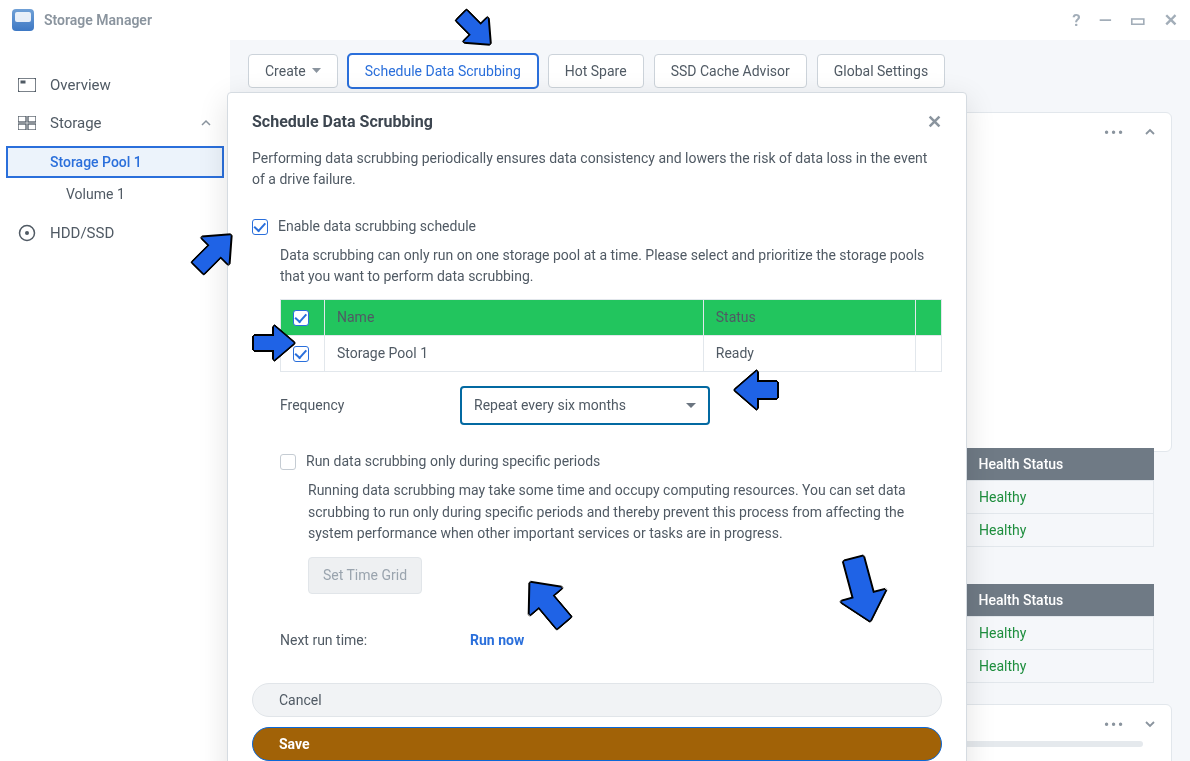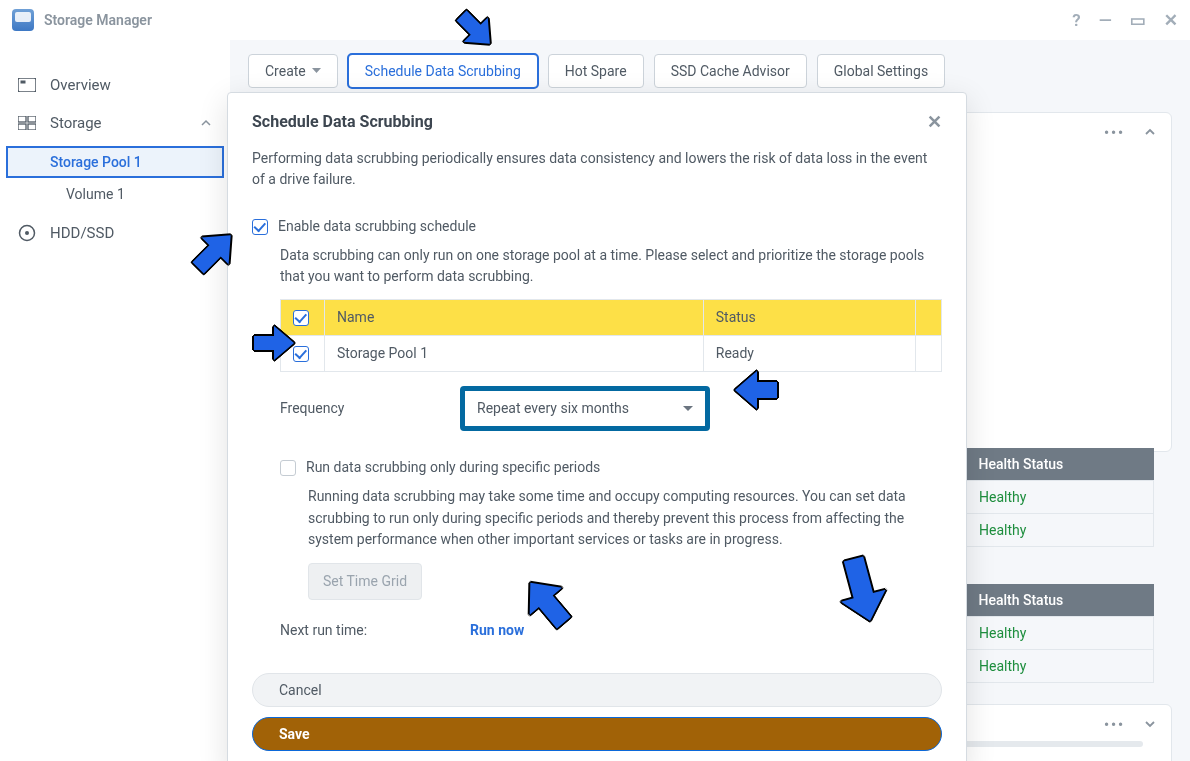--- a/index.html
+++ b/index.html
@@ -49,27 +49,27 @@
 .modal-header .close { margin-left:auto; color:#8a949e; font-size:18px; font-weight:700;}
 .modal-body { padding: 10px 24px 4px; color:#505a64; line-height:1.5;}
 .modal-body p { margin-bottom: 12px;}
 .chk-row { display:flex; align-items:center; gap:10px; margin: 26px 0 8px;}
 .chk { width:16px; height:16px; border:1.5px solid #2a6fdb; border-radius:3px; display:flex; align-items:center; justify-content:center; background:#fff;}
 .chk.checked::after { content:""; width:9px; height:5px; border-left:2px solid #2a6fdb; border-bottom:2px solid #2a6fdb; transform: rotate(-48deg) translate(0,-1px);}
 .chk.unchecked { border-color:#c5ccd3;}
 .indent { padding-left: 28px; }
 .pool-table { width: calc(100% - 28px); margin-left:28px; border:1px solid #e2e7ec; border-collapse:collapse; margin-top:8px; margin-bottom:14px;}
 .pool-table th, .pool-table td { border:1px solid #e2e7ec; padding:7px 12px; text-align:left; font-weight:400; color:#505a64;}
-.pool-table th { background:#fde047;}
+.pool-table th { background:#22c55e;}
 .pool-table .chk-cell { width:44px; text-align:center;}
 .form-row { display:flex; align-items:center; margin: 6px 0 12px 28px; gap:20px;}
 .form-row .lbl { width:160px;}
-.select { flex:0 0 250px; border:5px solid #0369a1; border-radius:4px; padding:7px 12px; display:flex; align-items:center; justify-content:space-between; color:#505a64;}
+.select { flex:0 0 250px; border:2px solid #0369a1; border-radius:4px; padding:7px 12px; display:flex; align-items:center; justify-content:space-between; color:#505a64;}
 .note { margin:6px 0 12px 56px; color:#505a64; line-height:1.55;}
-.btn-disabled { display:inline-block; background:#eef0f2; border:1px solid #e1e5e9; color:#9aa4ae; padding:7px 14px; border-radius:4px; margin-left:56px; margin-bottom:14px;}
+.btn-disabled { display:inline-block; background:#eef0f2; border:1px solid #e1e5e9; color:#9aa4ae; padding:7px 14px; border-radius:4px; margin-left:56px; margin-bottom:30px;}
 .runnow-row { display:flex; align-items:center; margin: 6px 0 18px 28px;}
 .runnow-row .lbl { width: 190px; }
 .runnow { color:#2a6fdb; font-weight:700;}
 .modal-footer { display:flex; justify-content:flex-end; gap:10px; padding: 10px 24px 20px; flex-direction: column; }
 .btn-round { border-radius: 18px; padding: 8px 26px; font-size:14px;}
 .btn-cancel { background:#f1f3f5; border:1px solid #e1e5e9; color:#505a64;}
 .btn-save { background:#a16207; border:1px solid #0b68d9; color:#fff; font-weight:700;}
 
 
 .arrow { position:absolute; color:#1f63e6; filter: drop-shadow(1px 1px 0 #000) drop-shadow(-1px 1px 0 #000) drop-shadow(1px -1px 0 #000) drop-shadow(-1px -1px 0 #000); pointer-events:none;}

